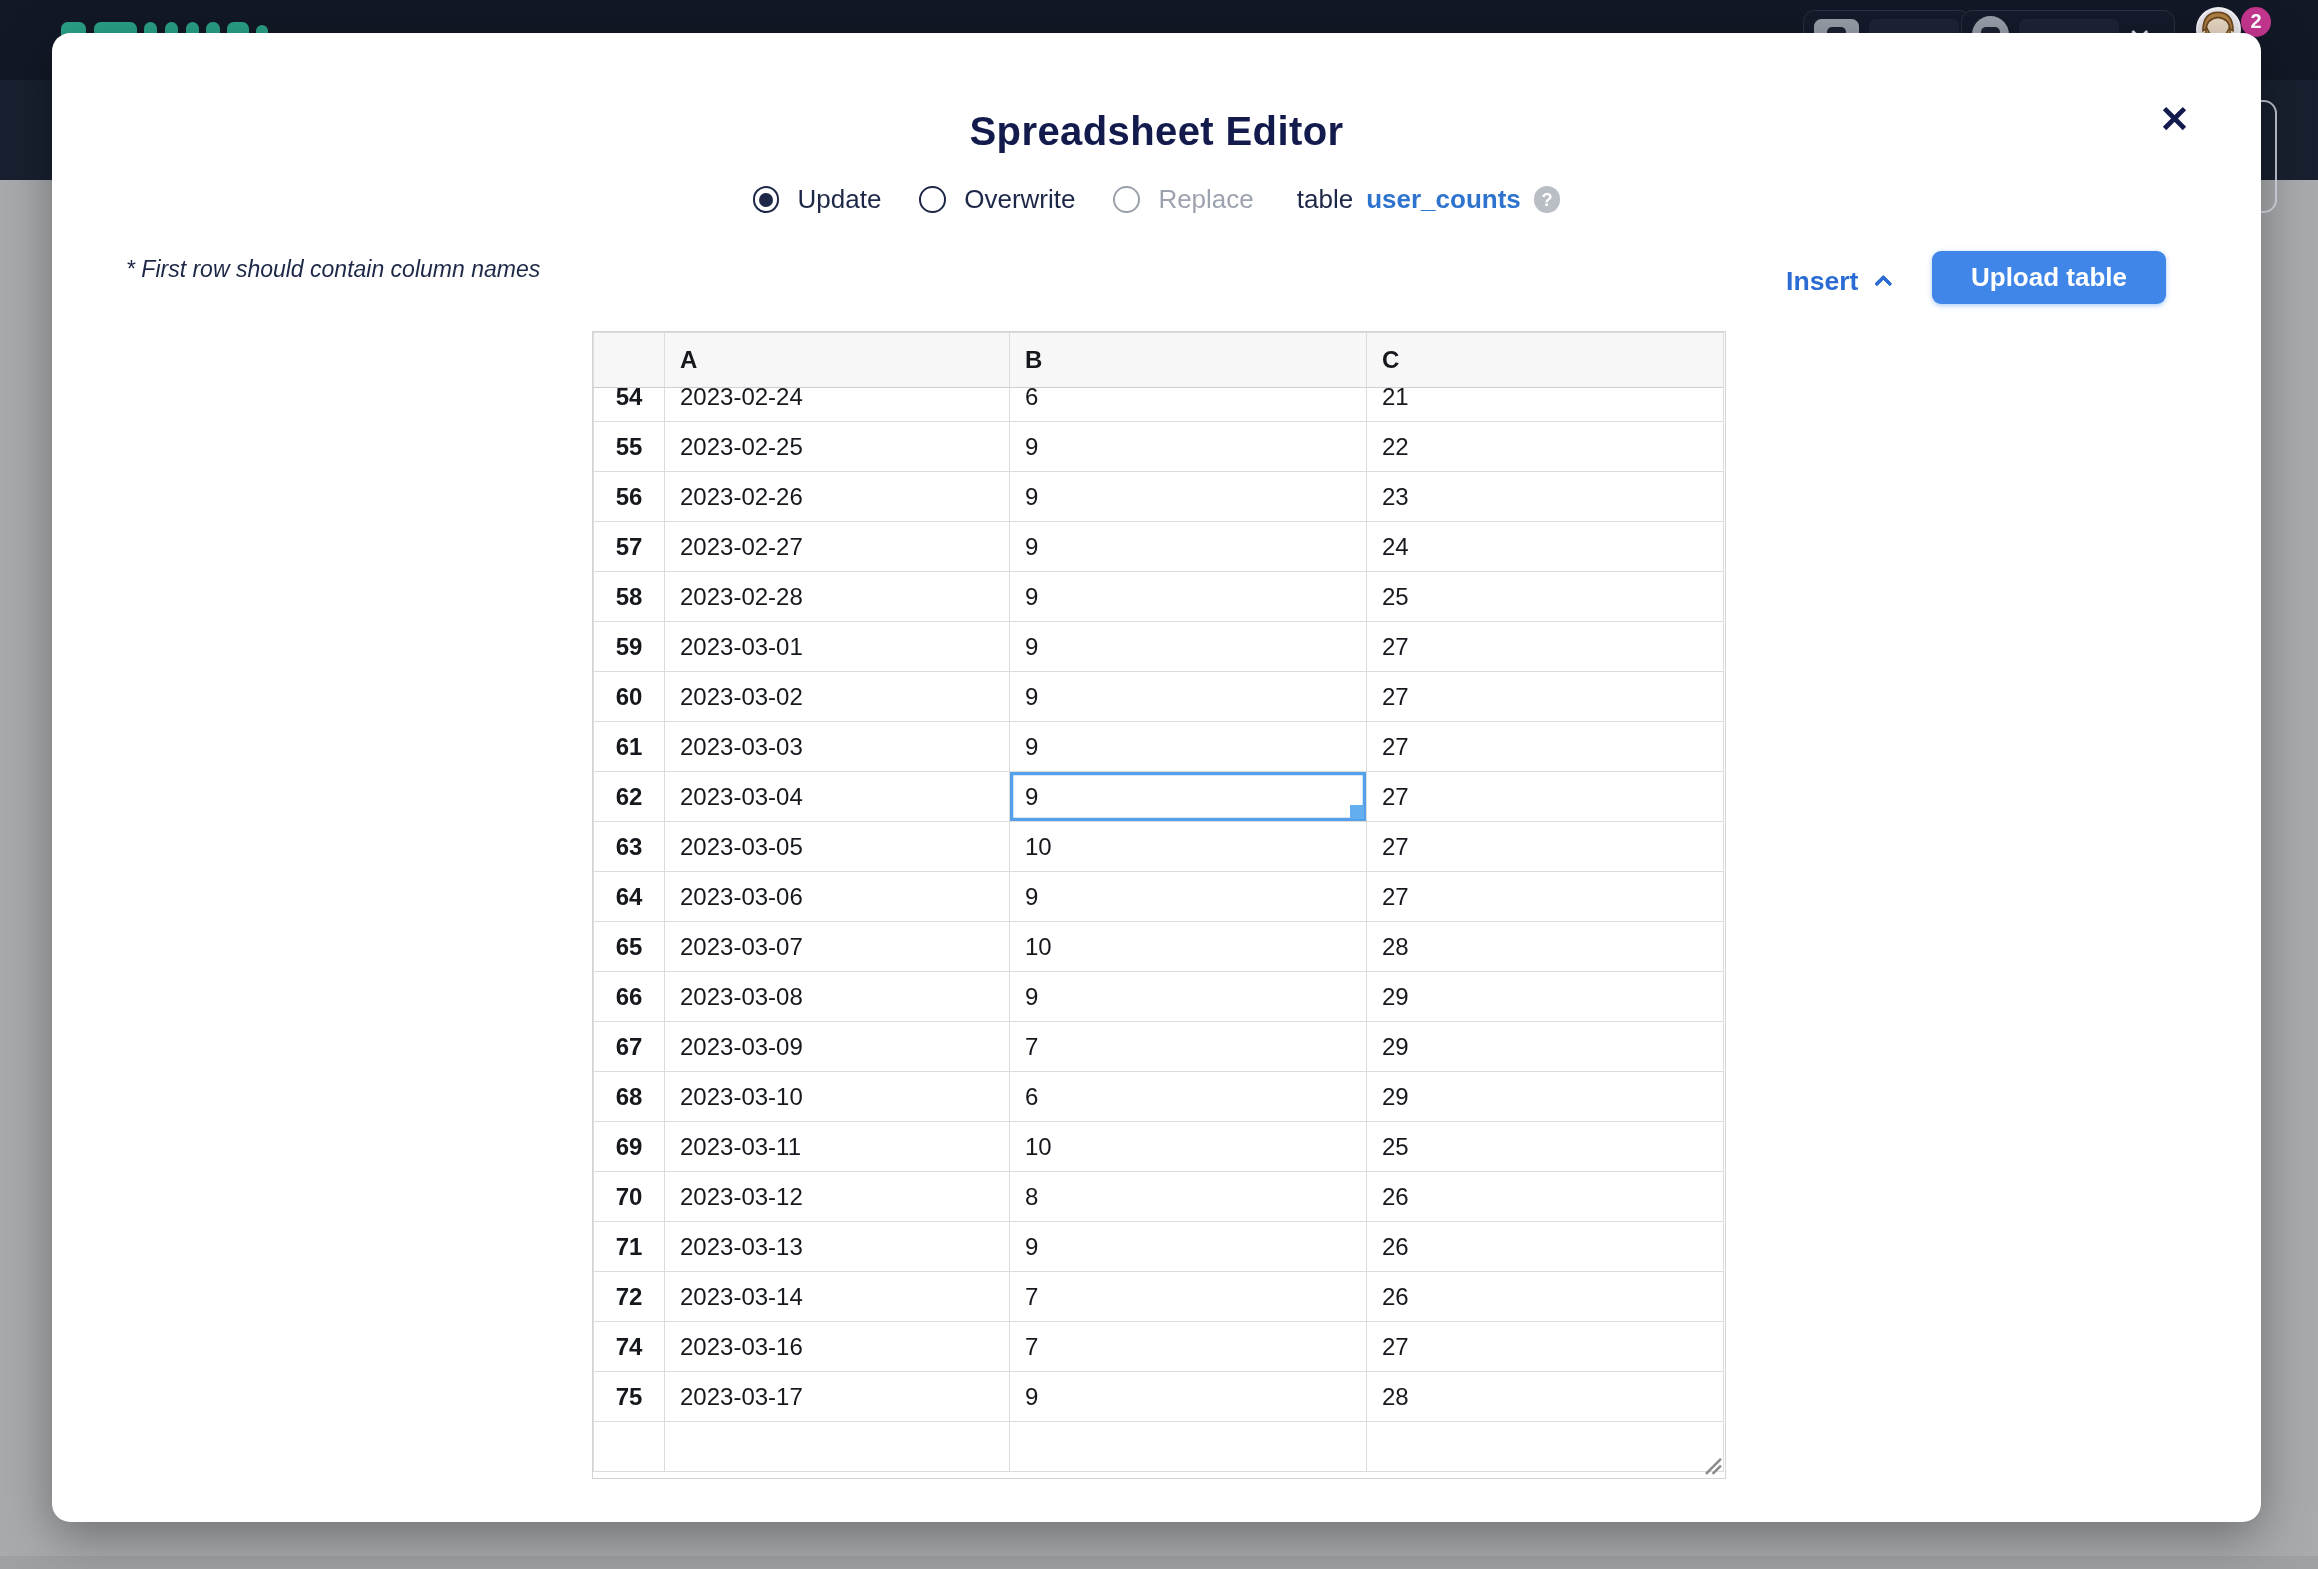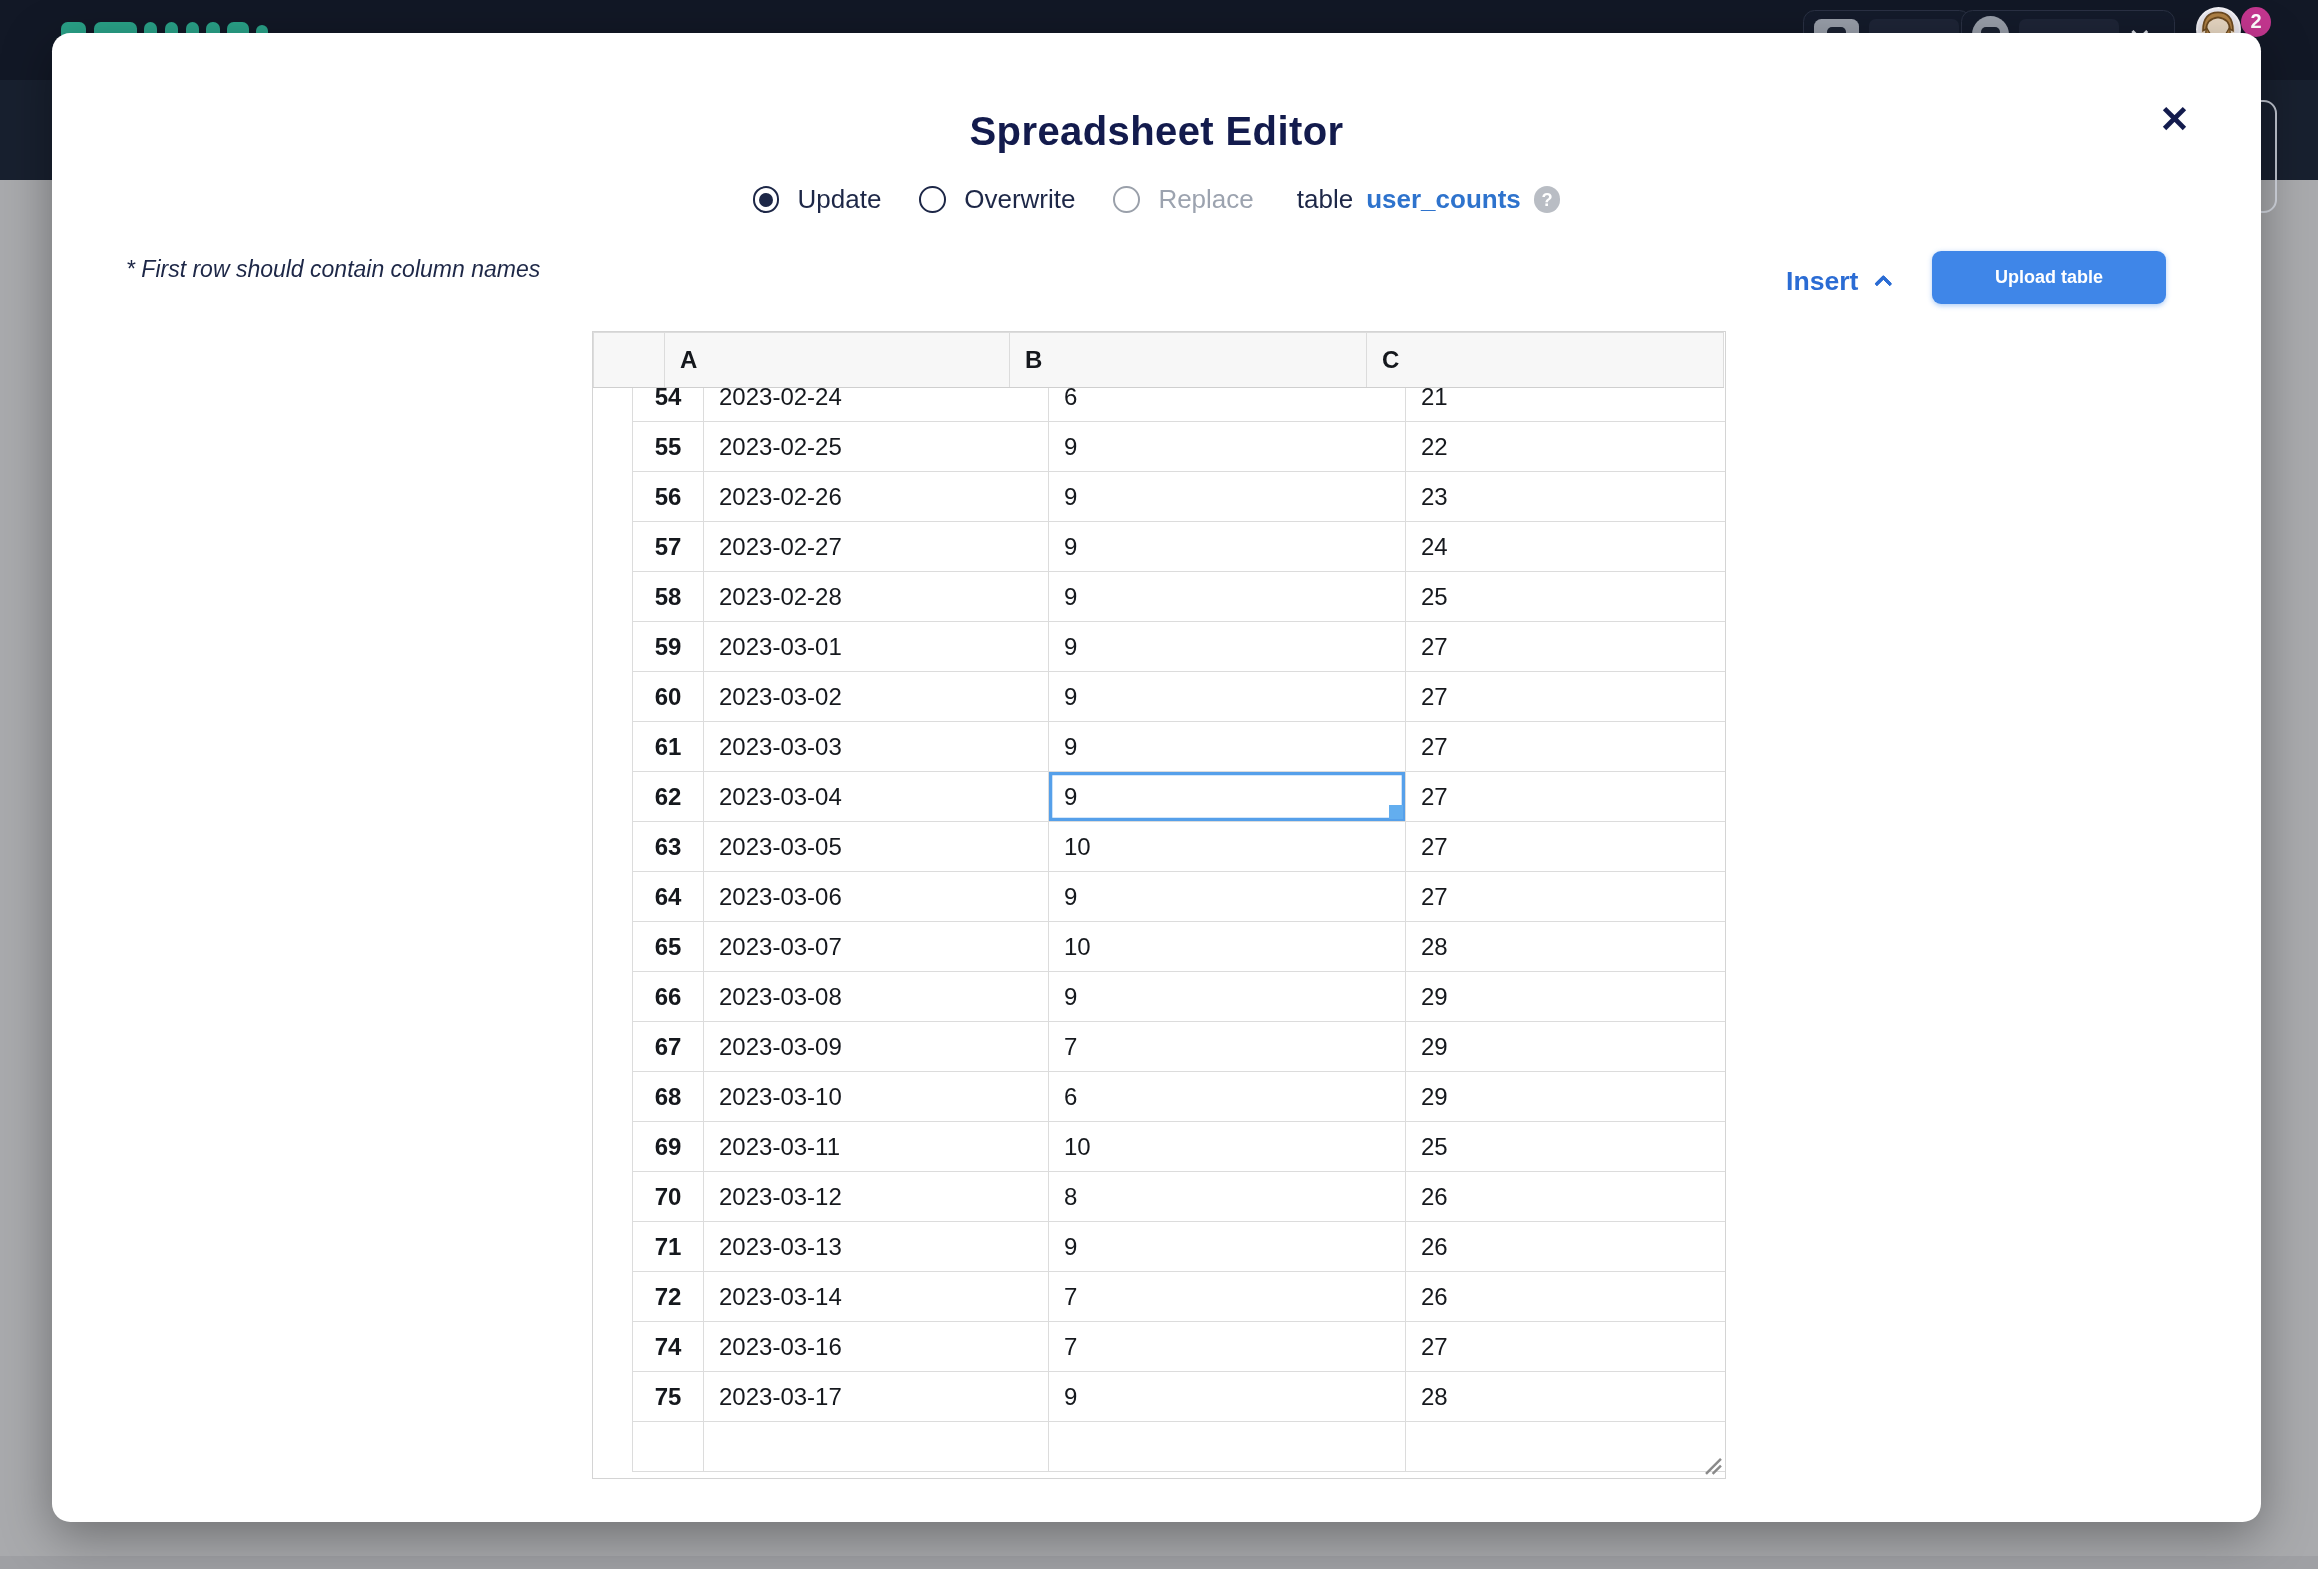--- a/index.html
+++ b/index.html
@@ -66,37 +66,37 @@
 
   .note { position:absolute; left:74px; top:223px; font-style:italic; font-size:23px; color:#1d2747; }
 
   .insert-link { position:absolute; left:1734px; top:233px; display:flex; align-items:center; gap:21px;
                  color:#2b6cd4; font-size:26.6px; font-weight:bold; cursor:pointer; background:none; border:none; }
   .chev-up { width:13.3px; height:13.3px; border-left:4.2px solid #2b6cd4; border-top:4.2px solid #2b6cd4;
              transform:rotate(45deg) translateY(3.3px); border-radius:1.7px; }
 
   .upload-btn { position:absolute; left:1880px; top:218px; width:234px; height:53px;
                 background:#3f86e8; border:none; border-radius:9.1px; cursor:pointer;
-                color:#ffffff; font-size:18px; font-weight:bold; font-family:inherit;
+                color:#ffffff; font-size:26px; font-weight:bold; font-family:inherit;
                 box-shadow:0 1.7px 5px rgba(63,134,232,.4); }
 
   
   .sheet { position:absolute; left:540px; top:298px; width:1134px; background:#fff;
            border:1.7px solid #d4d4d4; }
   .sheet table { border-collapse:collapse; table-layout:fixed; width:1130px; }
   .sheet th, .sheet td { border:0.8px solid #dcdcdc; font-size:24px; color:#15181d;
                          height:50px; padding:0 0 0 15px; text-align:left; white-space:nowrap; overflow:hidden; }
   .sheet thead th { background:#f7f7f7; font-weight:bold; height:55px; border-bottom:1.7px solid #cfcfcf; }
   .col-num { width:71px; }
   .col-a { width:345px; }
   .col-b { width:357px; }
   .col-c { width:357px; }
   td.num, th.num-h { text-align:center; font-weight:bold; padding-left:0; }
   .body-viewport { height:1090px; overflow:hidden; position:relative; }
-  .body-viewport table { margin-top:-16.6px;margin-left:39px; }
+  .body-viewport table { margin-top:-16.6px; }
   td.selected { box-shadow:inset 0 0 0 3.3px #56a0ea; position:relative; }
   td.selected .fill-handle { position:absolute; right:2.5px; bottom:2.5px; width:14px; height:14px; background:#63aeef; }
   .resize-handle { position:absolute; right:2.5px; bottom:2.5px; width:21.6px; height:21.6px; pointer-events:auto; cursor:nwse-resize; }
 </style>
 </head>
 <body>
 
 <div class="navbar">
   <div class="brand-logo">
     <i style="width:25px;height:33px"></i>

